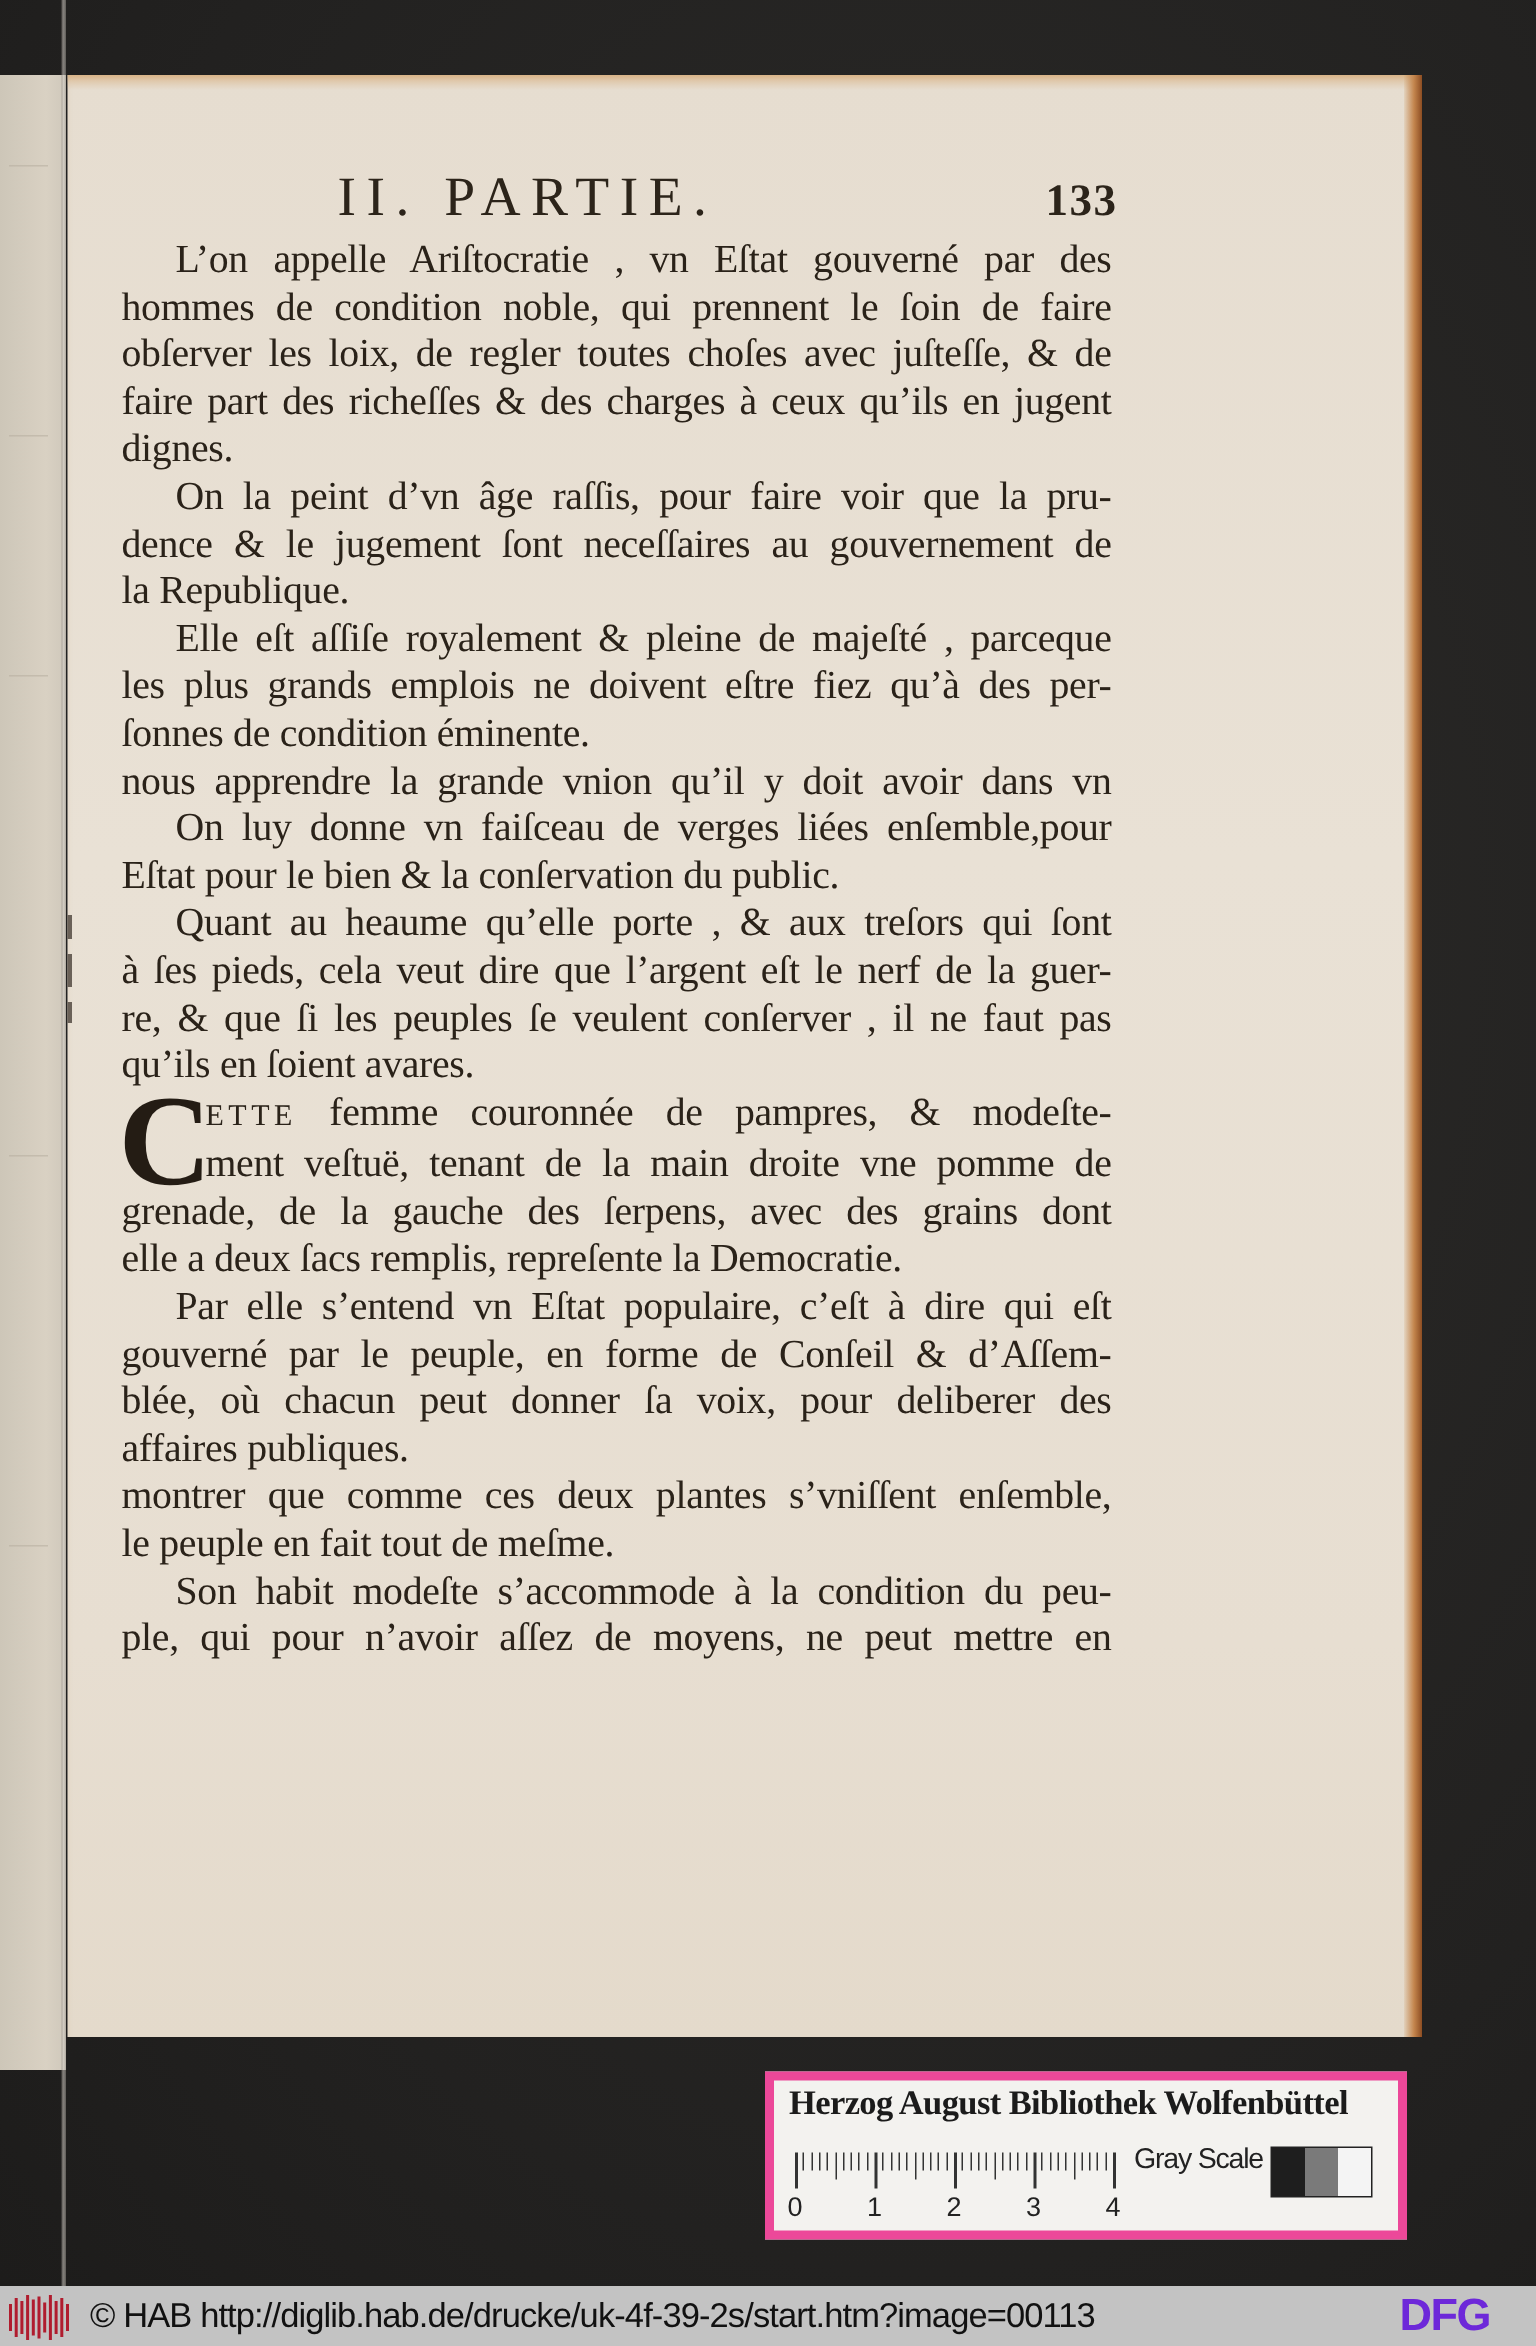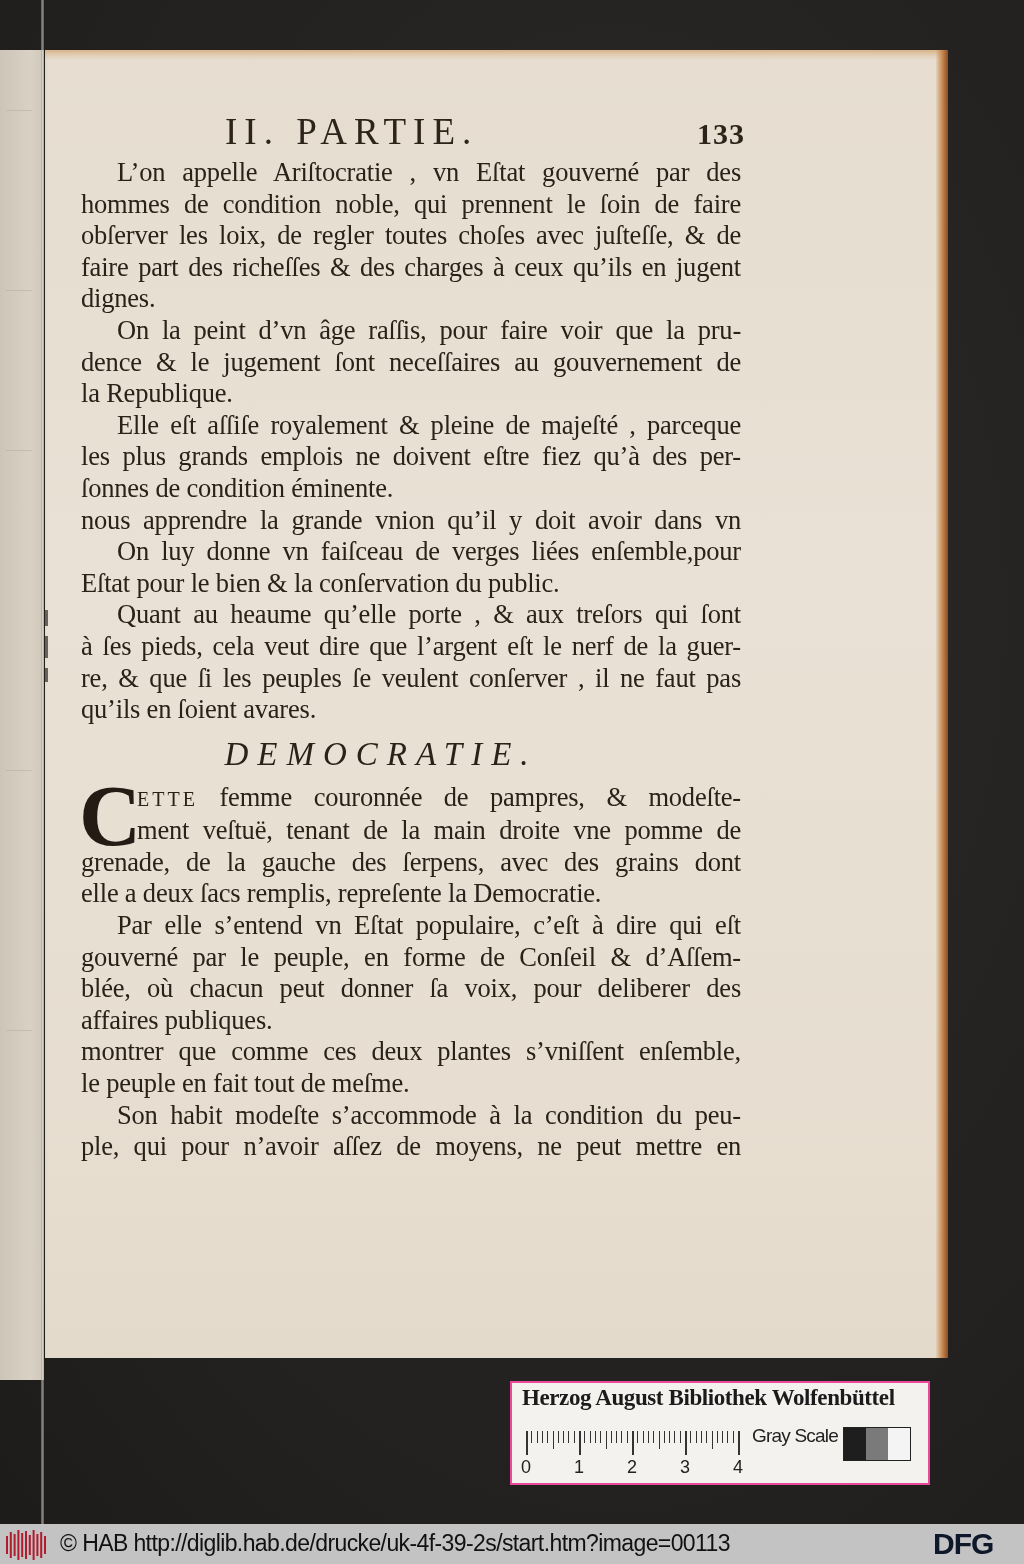--- a/index.html
+++ b/index.html
@@ -67,21 +67,21 @@
   .para-dropcap { position:relative; }
   .dropcap {
     position:absolute; left:-2px; top:-2px; font-size:86px; line-height:72px; font-weight:bold;
     color:#241c14;
   }
   .dc-line { padding-left:56px; }
   .smallcaps { font-size:20px; letter-spacing:3px; }
 
   .label {
     position:absolute; left:510px; top:1381px; width:416px; height:100px;
-    background:#f3f2ef; border:2px solid #ec4899;
+    background:#f3f2ef; border:6px solid #ec4899;
     color:#1b1b1b;
   }
   .label-title {
     position:absolute; left:10px; top:2px; font-size:23px; font-weight:bold; letter-spacing:-0.4px;
     font-family:"Liberation Serif", serif; white-space:nowrap;
   }
   .ruler { position:absolute; left:14px; top:44px; width:220px; height:52px; }
   .tick { position:absolute; top:4px; width:1px; background:#333; }
   .ruler-num {
     position:absolute; top:30px; font-family:"Liberation Sans", sans-serif; font-size:18px; color:#222;
@@ -100,21 +100,21 @@
     position:absolute; left:0; top:1524px; width:1024px; height:40px;
     background:#c3c3c3;
   }
   .hab-logo { position:absolute; left:4px; top:6px; width:44px; height:30px; }
   .footer-text {
     position:absolute; left:60px; top:6px; font-family:"Liberation Sans", sans-serif; font-size:23px;
     color:#111; letter-spacing:-0.6px; white-space:nowrap;
   }
   .dfg-logo {
     position:absolute; left:933px; top:3px; font-family:"Liberation Sans", sans-serif; font-weight:bold;
-    font-size:30px; color:#0f172a; letter-spacing:-1px;
+    font-size:30px; color:#6d28d9; letter-spacing:-1px;
   }
 </style>
 </head>
 <body>
 
 <div class="backdrop"></div>
 
 <div class="left-leaf">
   <div class="ghost" style="top:60px"></div>
   <div class="ghost" style="top:240px"></div>
@@ -160,21 +160,20 @@
     <span class="line indent">On luy donne vn faiſceau de verges liées enſemble,pour</span>
     <span class="line last">Eſtat pour le bien &amp; la conſervation du public.</span>
   </div>
   <div>
     <span class="line indent">Quant au heaume qu’elle porte , &amp; aux treſors qui ſont</span>
     <span class="line">à ſes pieds, cela veut dire que l’argent eſt le nerf de la guer-</span>
     <span class="line">re, &amp; que ſi les peuples ſe veulent conſerver , il ne faut pas</span>
     <span class="line last">qu’ils en ſoient avares.</span>
   </div>
 
-  <span class="section-title">DEMOCRATIE.</span>
 
   <div class="para-dropcap">
     <span class="dropcap">C</span>
     <span class="line dc-line"><span class="smallcaps">ETTE</span><span> femme couronnée de pampres, &amp; modeſte-</span></span>
     <span class="line dc-line">ment veſtuë, tenant de la main droite vne pomme de</span>
     <span class="line">grenade, de la gauche des ſerpens, avec des grains dont</span>
     <span class="line last">elle a deux ſacs remplis, repreſente la Democratie.</span>
   </div>
 
   <div>

